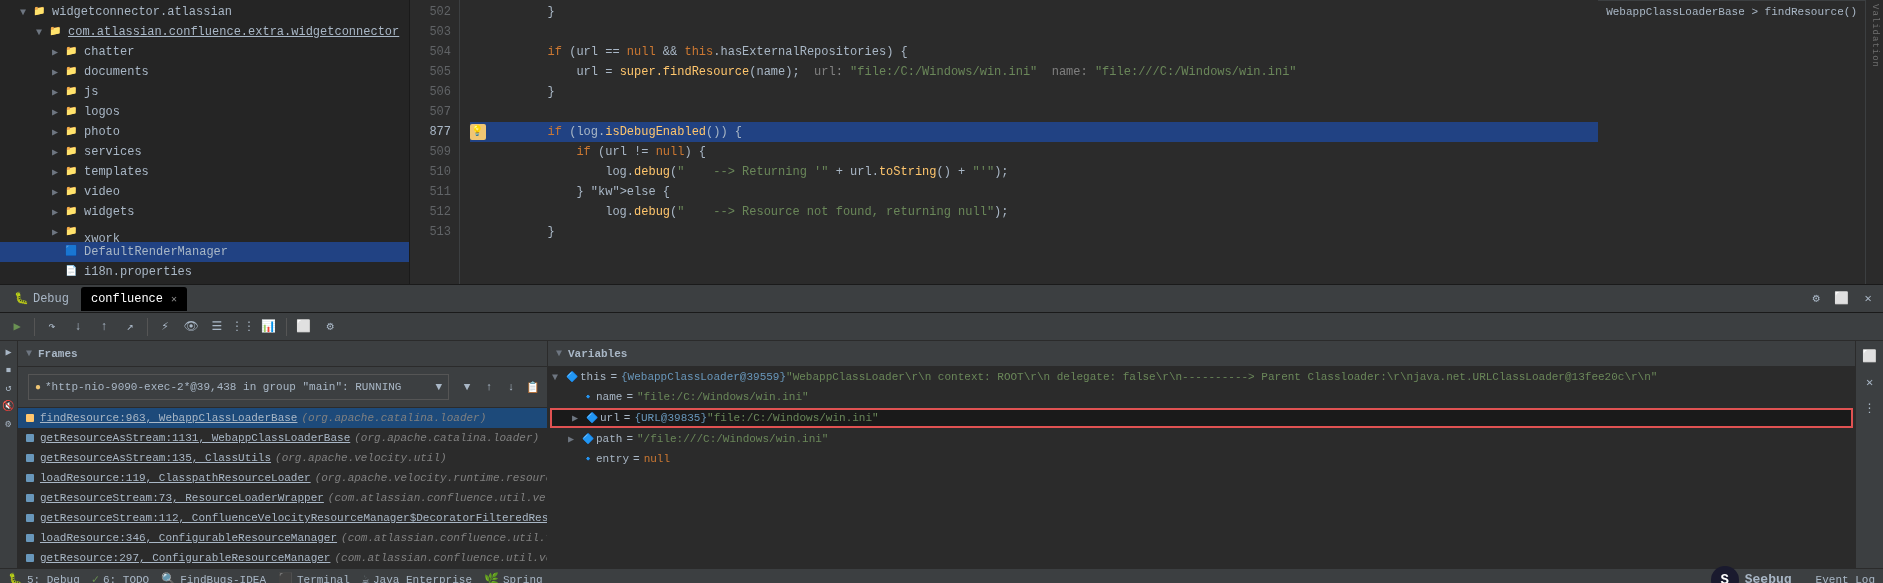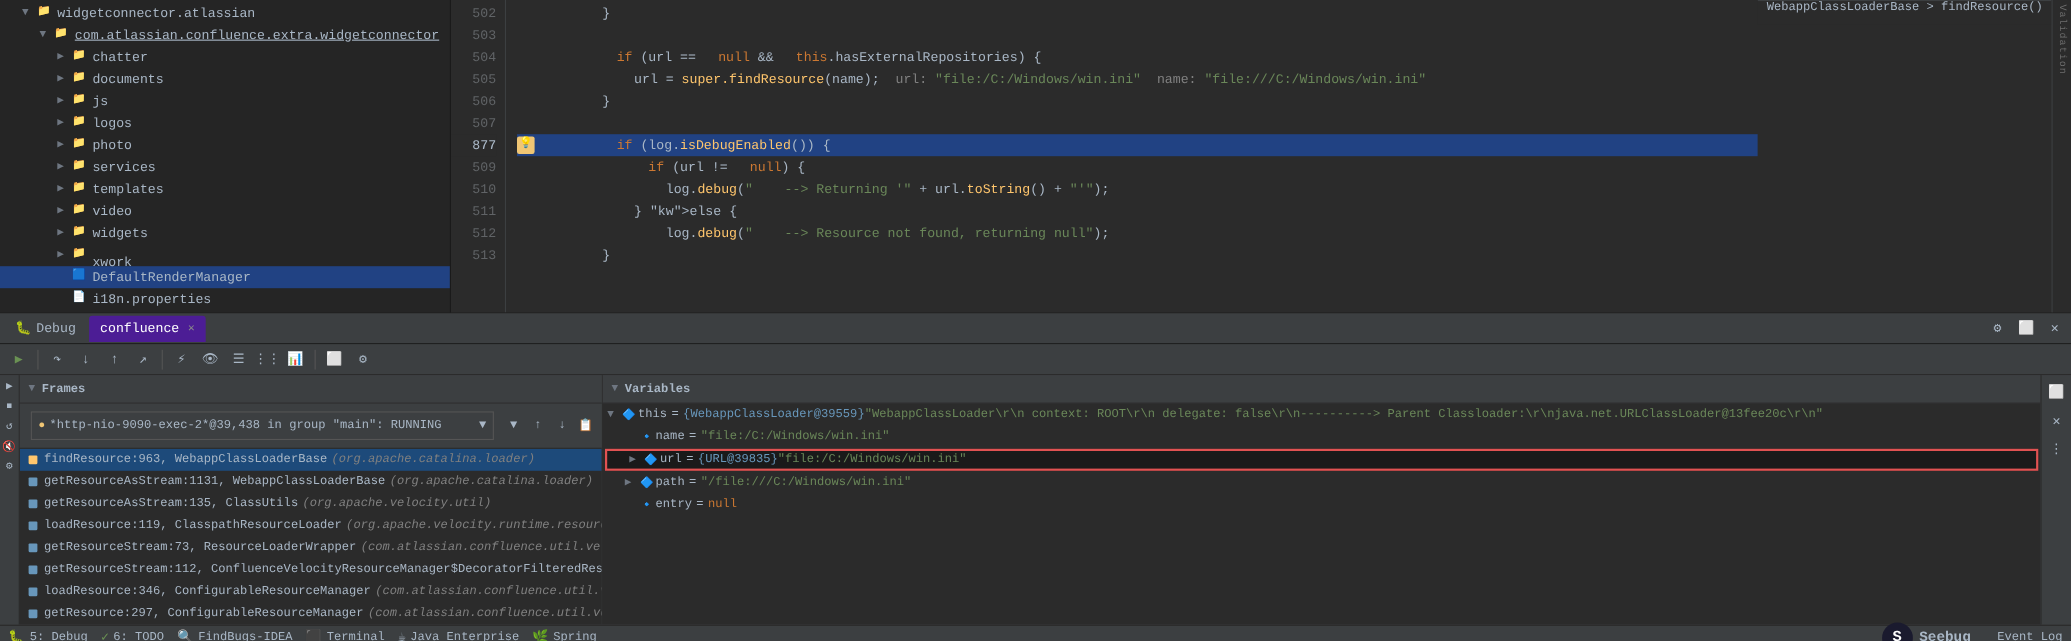--- a/index.html
+++ b/index.html
@@ -101,21 +101,21 @@
       font-size: 12px;
       position: relative;
     }
     .code-line {
       height: 20px;
       white-space: pre;
       display: flex;
       align-items: center;
     }
     .code-line.highlighted-line { background: #214283; }
-    .kw { color: #cc7832; margin-left: 13px; }
+    .kw { color: #cc7832; }
     .str { color: #6a8759; }
     .fn { color: #ffc66d; }
     .comment { color: #808080; }
     .var { color: #a9b7c6; }
     .debug-arrow {
       display: inline-block;
       width: 16px;
       height: 16px;
       background: #f0c674;
       color: #1a1a1a;
@@ -123,21 +123,21 @@
       text-align: center;
       line-height: 16px;
       border-radius: 2px;
       margin-right: 4px;
     }
     .breadcrumb-bar {
       height: 22px;
       background: #2b2b2b;
       border-top: 1px solid #3c3f41;
       display: flex;
-      align-items: flex-start;
+      align-items: center;
       padding: 0 8px;
       font-size: 11px;
       color: #a9b7c6;
       gap: 4px;
     }
 
     
     .right-gutter {
       width: 18px;
       background: #2b2b2b;
@@ -180,21 +180,21 @@
       padding: 0 10px;
       display: flex;
       align-items: center;
       font-size: 12px;
       color: #a9b7c6;
       cursor: pointer;
       border-radius: 3px 3px 0 0;
       gap: 4px;
     }
     .debug-tab.active {
-      background: #4c1d95;
+      background: #000000;
       color: #ffffff;
     }
     .debug-tab-close { font-size: 10px; color: #8a8a8a; margin-left: 4px; }
     .debug-toolbar {
       height: 28px;
       background: #3c3f41;
       display: flex;
       align-items: center;
       padding: 0 6px;
       gap: 4px;
@@ -268,21 +268,21 @@
       height: 20px;
       display: flex;
       align-items: center;
       padding: 0 8px;
       cursor: pointer;
       font-size: 11px;
       white-space: nowrap;
       overflow: hidden;
     }
     .frame-item.selected { background: #1d4a7a; }
-    .frame-class { color: #a9b7c6; }
+    .frame-class { color: #a9b7c6; text-decoration: underline; }
     .frame-detail { color: #808080; font-style: italic; margin-left: 4px; }
     .frame-bullet {
       width: 8px; height: 8px;
       background: #6897bb;
       border-radius: 1px;
       margin-right: 6px;
       flex-shrink: 0;
     }
     .frame-bullet-active {
       background: #ffc66d;

